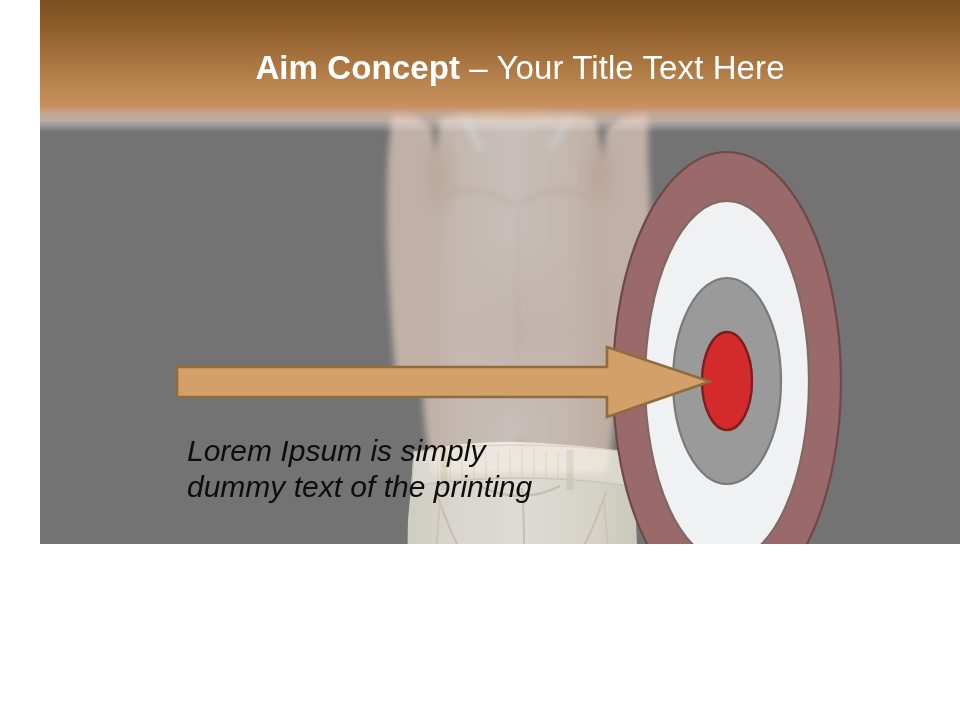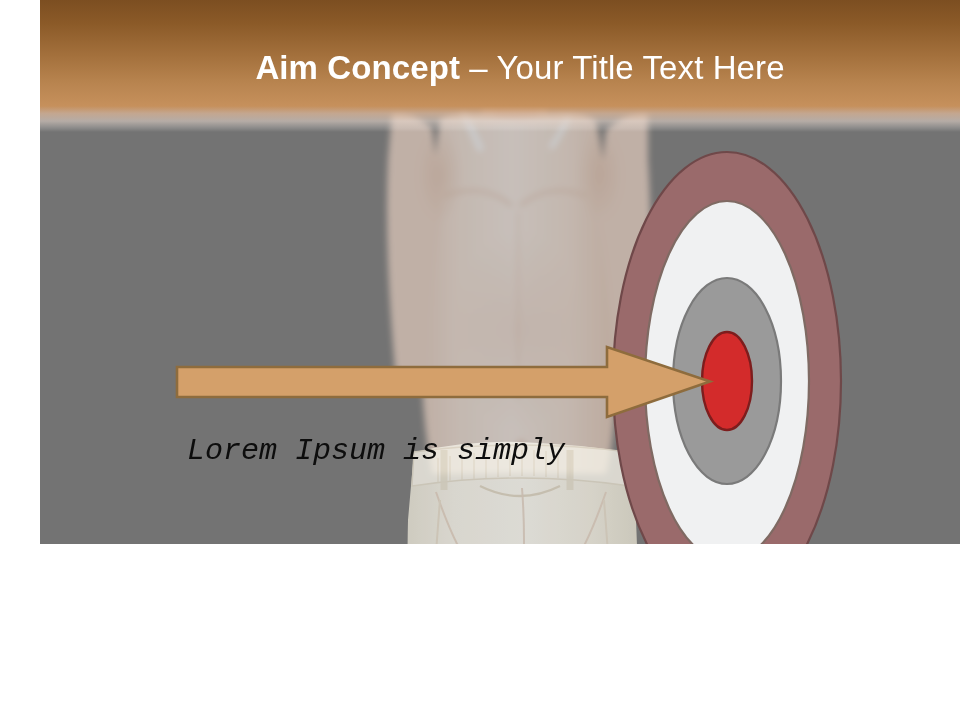--- a/index.html
+++ b/index.html
@@ -88,21 +88,21 @@
   .body-text {
     position: absolute;
     left: 147px;
     top: 433px;
     width: 420px;
     z-index: 16;
     color: #0d0d0d;
     font-style: italic;
     font-size: 30px;
     line-height: 36px;
-    font-family: Liberation Mono, monospace;
+    font-family: Liberation Sans, sans-serif;
   }
   .body-text div { white-space: nowrap; }
 </style>
 </head>
 <body>
 
 <div id="slide">
 
   <svg class="photo-layer" viewBox="0 0 960 720" preserveAspectRatio="none">
     <defs>
@@ -273,15 +273,16 @@
   </svg>
 
   <div class="header-band"></div>
   <div class="header-fade"></div>
   <div class="title">
     <span class="t-bold">Aim Concept</span><span class="t-reg"> – </span><span class="t-reg">Your Title Text Here</span>
   </div>
 
   <div class="body-text">
     <div>Lorem Ipsum is simply</div>
+    <div>dummy text of the printing</div>
   </div>
 
 </div>
 
 </body></html>

